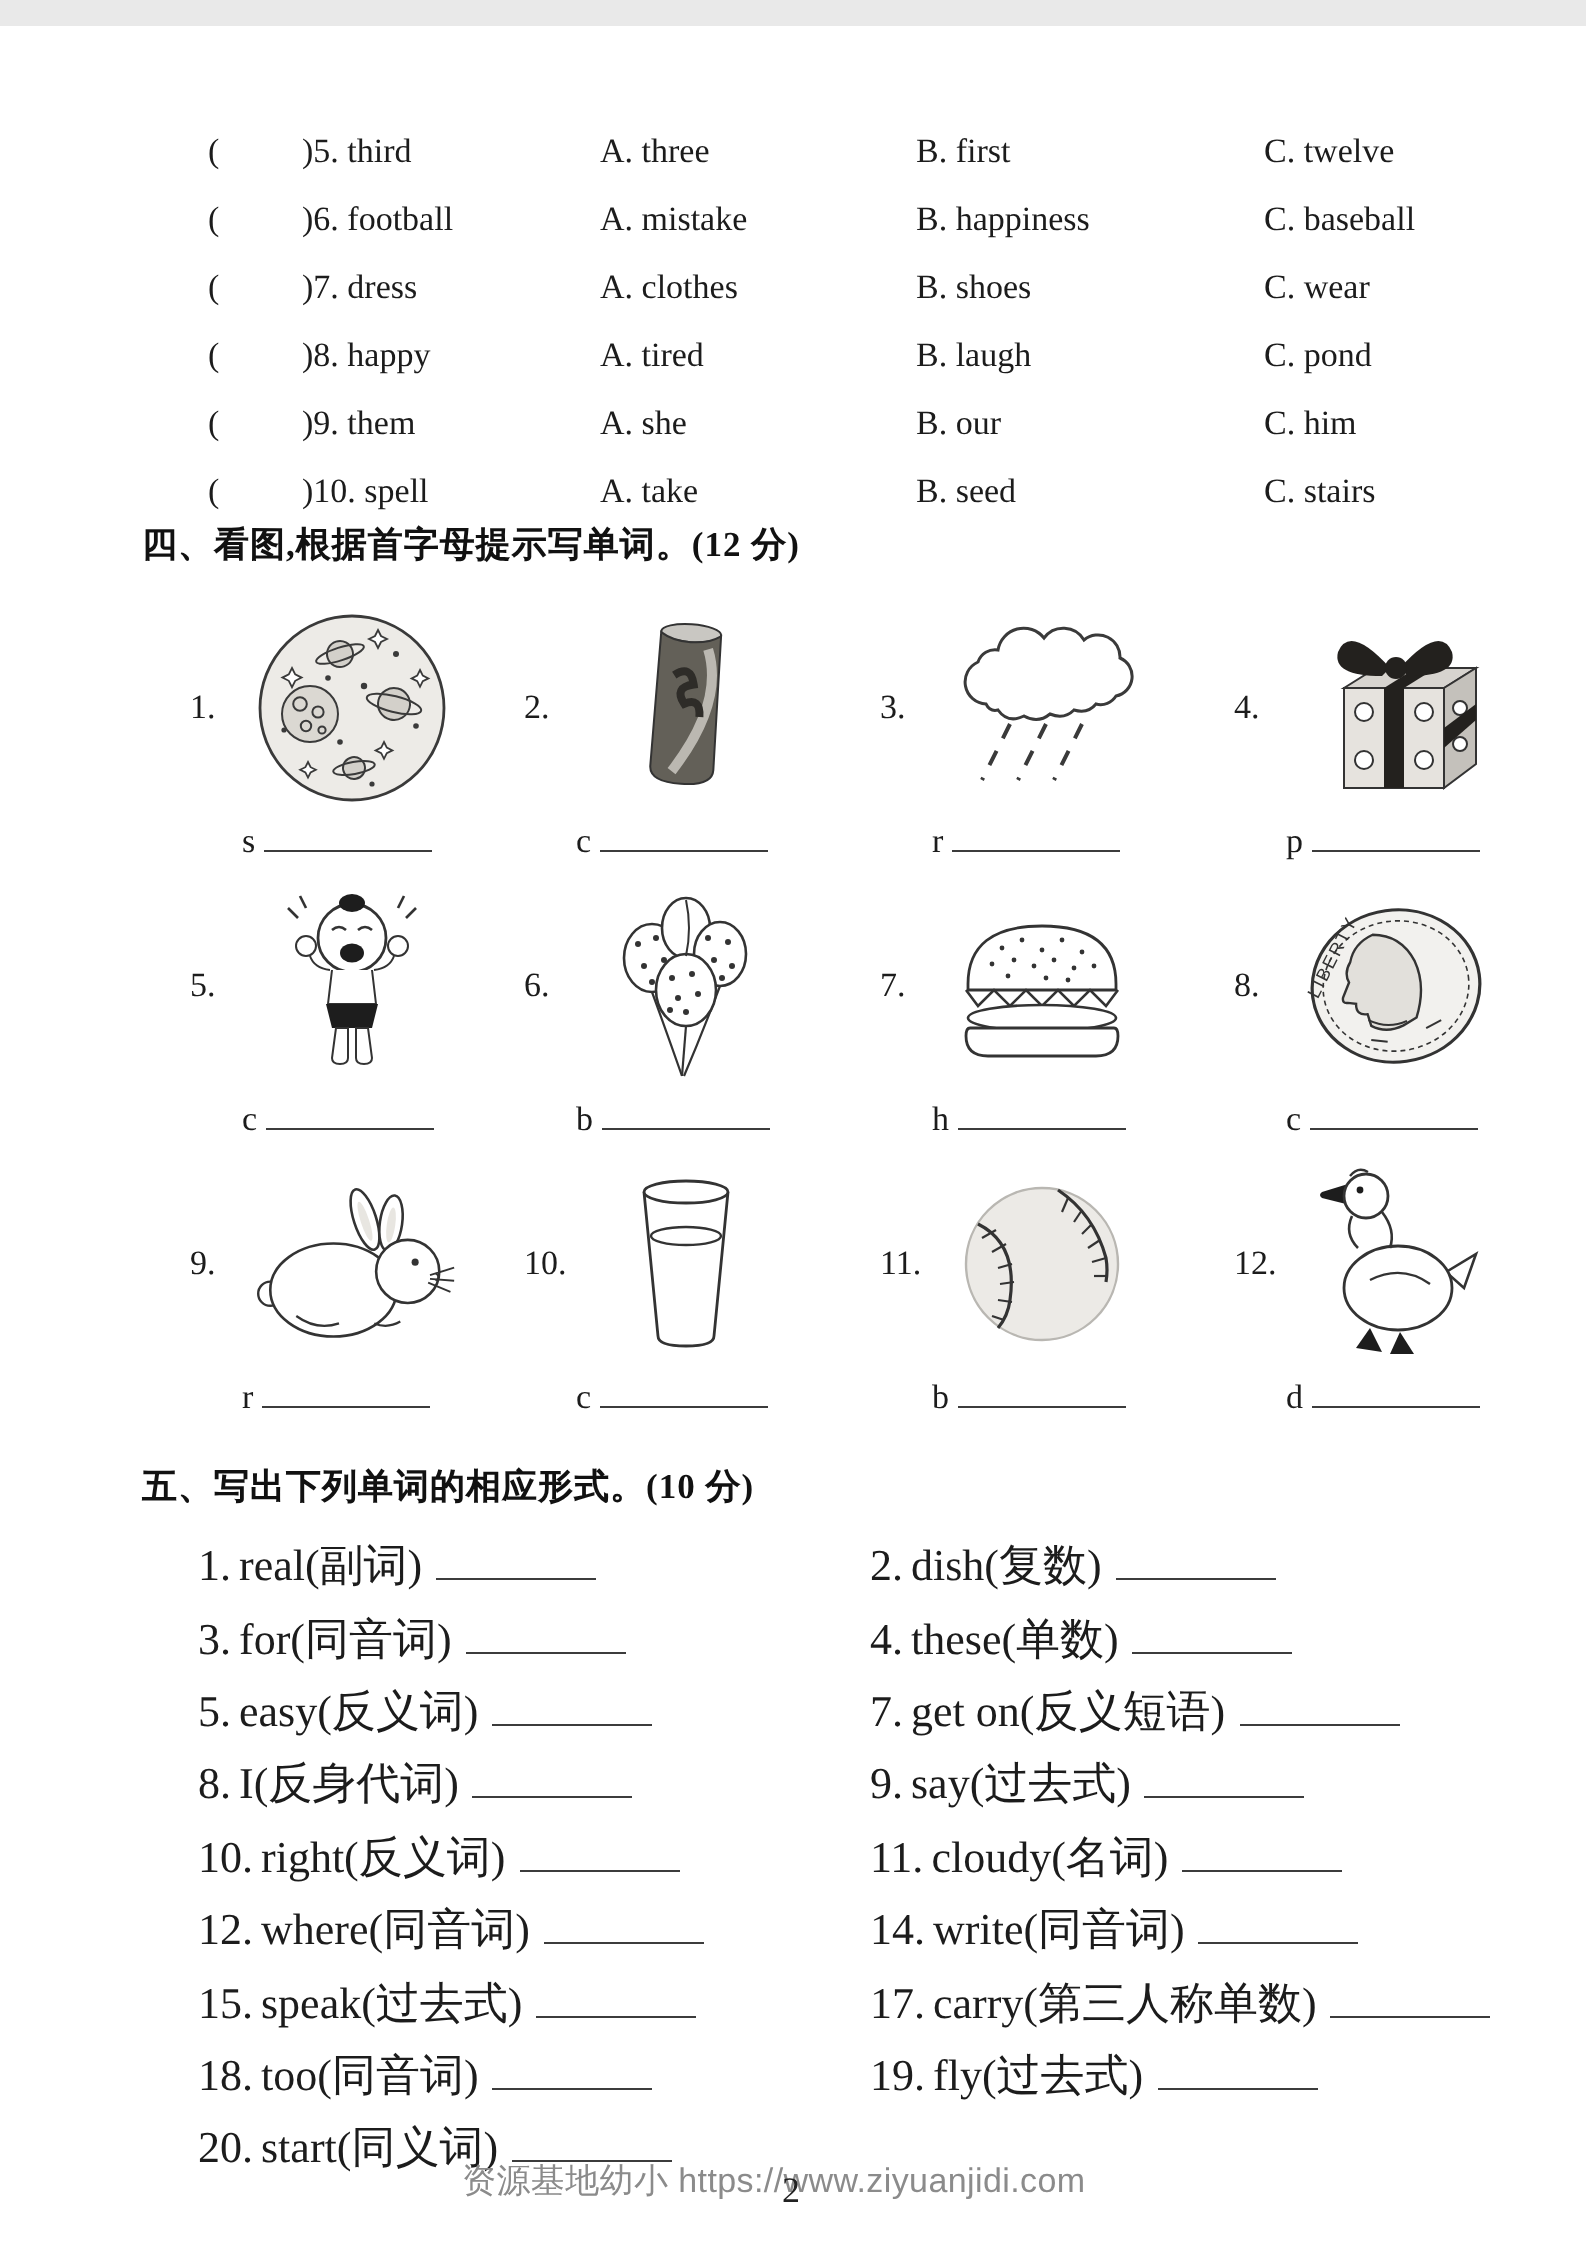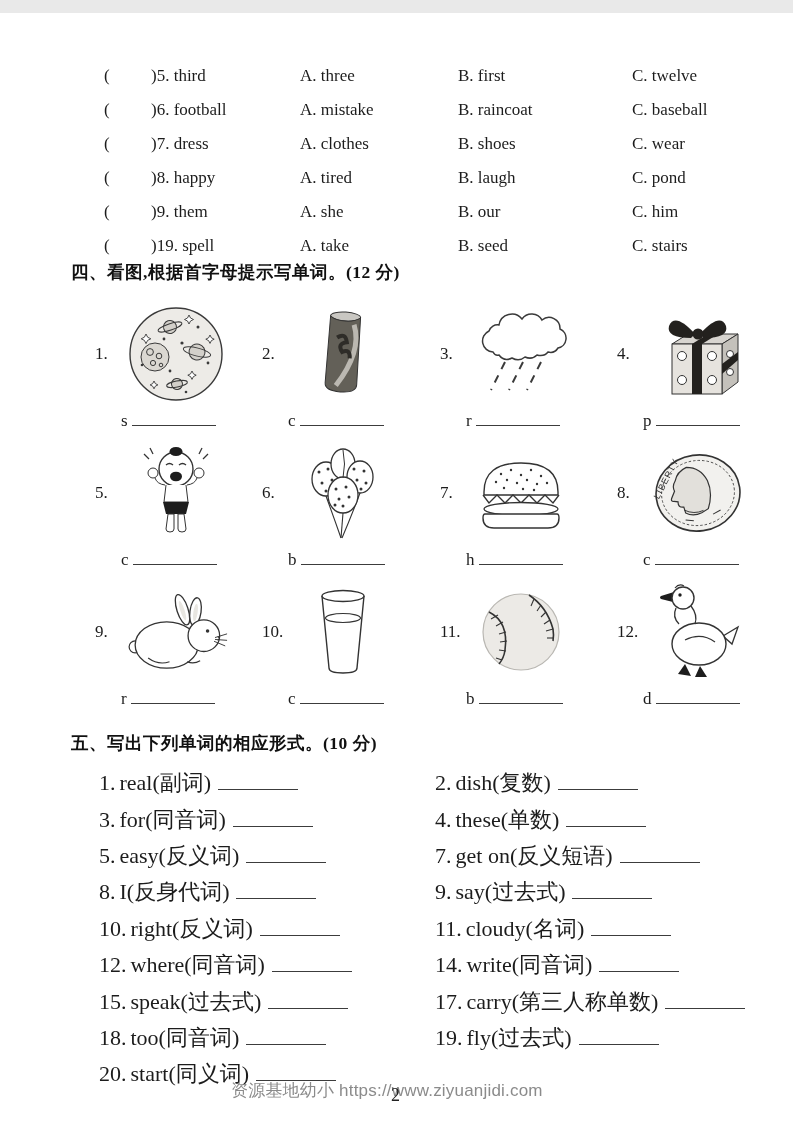--- a/index.html
+++ b/index.html
@@ -70,21 +70,21 @@
   <div class="matching">
     <div class="m-row">
       <span><span class="paren-open">(</span><span>)</span><span>5. third</span></span>
       <span>A. three</span>
       <span>B. first</span>
       <span>C. twelve</span>
     </div>
     <div class="m-row">
       <span><span class="paren-open">(</span><span>)</span><span>6. football</span></span>
       <span>A. mistake</span>
-      <span>B. raincoat</span>
+      <span>B. happiness</span>
       <span>C. baseball</span>
     </div>
     <div class="m-row">
       <span><span class="paren-open">(</span><span>)</span><span>7. dress</span></span>
       <span>A. clothes</span>
       <span>B. shoes</span>
       <span>C. wear</span>
     </div>
     <div class="m-row">
       <span><span class="paren-open">(</span><span>)</span><span>8. happy</span></span>
@@ -92,21 +92,21 @@
       <span>B. laugh</span>
       <span>C. pond</span>
     </div>
     <div class="m-row">
       <span><span class="paren-open">(</span><span>)</span><span>9. them</span></span>
       <span>A. she</span>
       <span>B. our</span>
       <span>C. him</span>
     </div>
     <div class="m-row">
-      <span><span class="paren-open">(</span><span>)</span><span>19. spell</span></span>
+      <span><span class="paren-open">(</span><span>)</span><span>10. spell</span></span>
       <span>A. take</span>
       <span>B. seed</span>
       <span>C. stairs</span>
     </div>
   </div>
 
   <h2 class="sec-title" id="sec4-title">四、看图,根据首字母提示写单词。(12 分)</h2>
 
   <div class="pic-grid">
 

